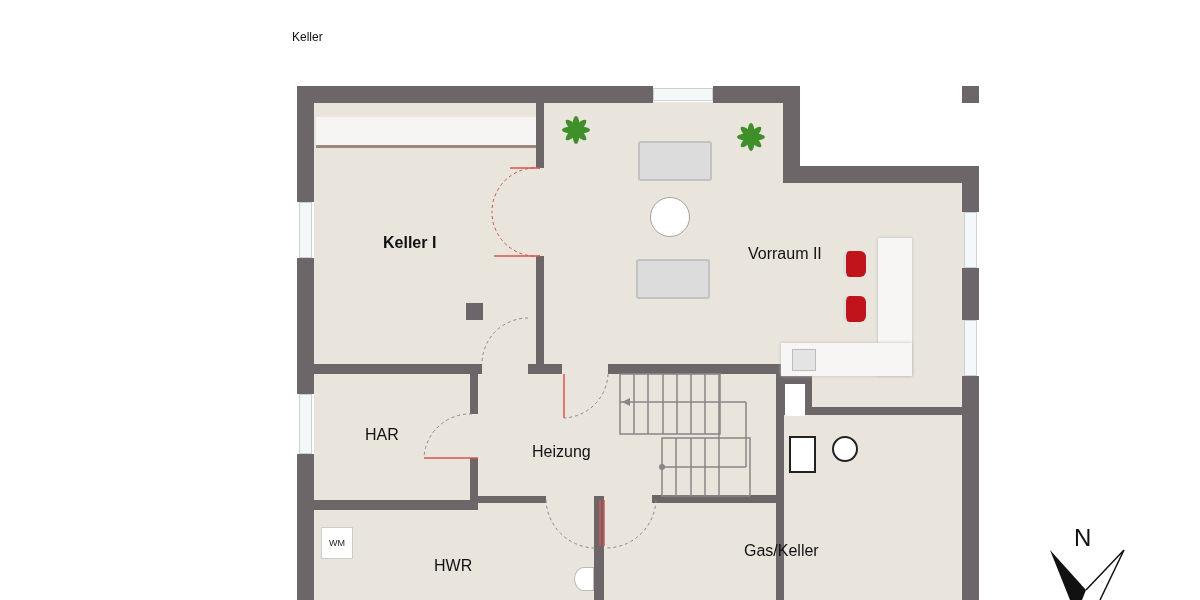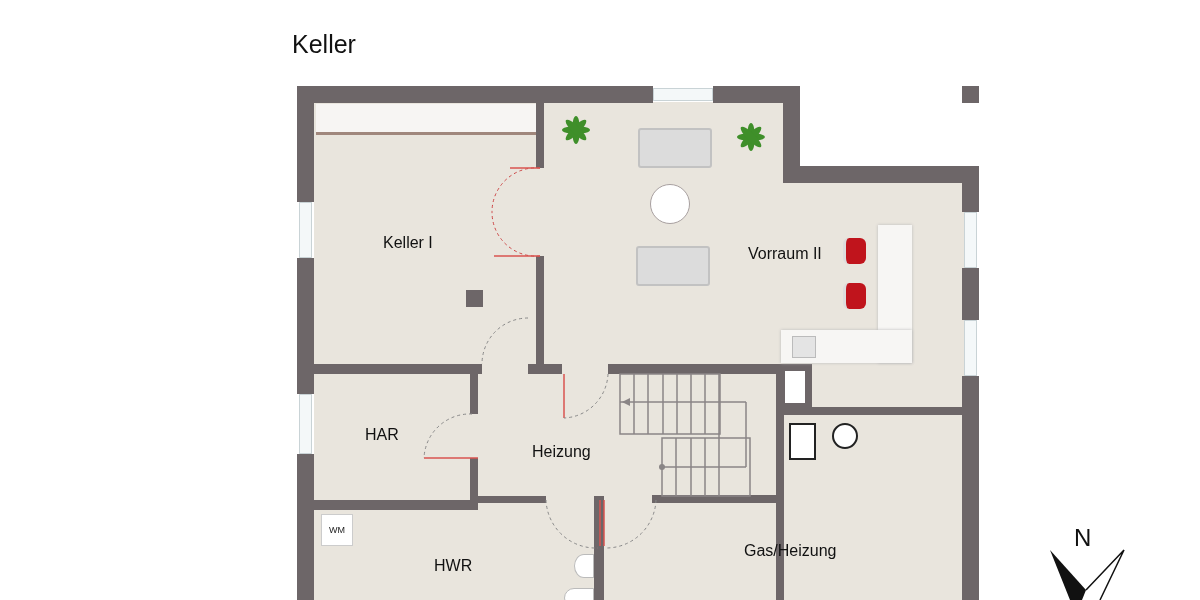--- a/index.html
+++ b/index.html
@@ -1,18 +1,18 @@
 <!DOCTYPE html>
 <html><head>
 <meta charset="utf-8">
 <style>
   html, body { margin:0; padding:0; }
   body { width:1200px; height:600px; background:#ffffff; position:relative; overflow:hidden; font-family:"Liberation Sans", sans-serif; }
-  .title { position:absolute; left:292px; top:30px; font-size:25px; color:#111; }
-  .abs { position:absolute; }
+  .title { position:absolute; left:292px; top:30px; font-size:12px; color:#111; }
+  .abs { position:absolute;margin-top:13px; }
   .wall { position:absolute; background:#6d6668; }
   .floor { position:absolute; background:#e9e5dd; }
   .label { position:absolute; font-size:16px; color:#111; white-space:nowrap; }
   .win { position:absolute; background:#f4f8f9; border:1px solid #c9d3d6; box-sizing:border-box; }
   svg { position:absolute; left:0; top:0; }
 </style>
 </head>
 <body>
 
 <div class="title">Keller</div>
@@ -137,21 +137,21 @@
       <ellipse cx="751" cy="137" rx="4" ry="14" transform="rotate(45 751 137)"></ellipse>
       <ellipse cx="751" cy="137" rx="4" ry="14" transform="rotate(-45 751 137)"></ellipse>
     </g>
 
     <g>
       <polygon points="1050,550 1086,590 1082,600 1070,600" fill="#111"></polygon>
       <polyline points="1086,590 1124,550 1100,600" fill="none" stroke="#111" stroke-width="1.5"></polyline>
     </g>
   </svg>
 
-  <div class="label" style="left:383px;top:234px;">Keller I</div>
+  <div class="label" style="left:383px;top:234px;font-weight:bold;">Keller I</div>
   <div class="label" style="left:748px;top:245px;">Vorraum II</div>
   <div class="label" style="left:365px;top:426px;">HAR</div>
   <div class="label" style="left:532px;top:443px;">Heizung</div>
   <div class="label" style="left:434px;top:557px;">HWR</div>
-  <div class="label" style="left:744px;top:542px;">Gas/Heizung</div>
+  <div class="label" style="left:744px;top:542px;">Gas/Keller</div>
 
   <div class="label" style="left:1074px;top:524px;font-size:24px;">N</div>
 </div>
 
 </body></html>

